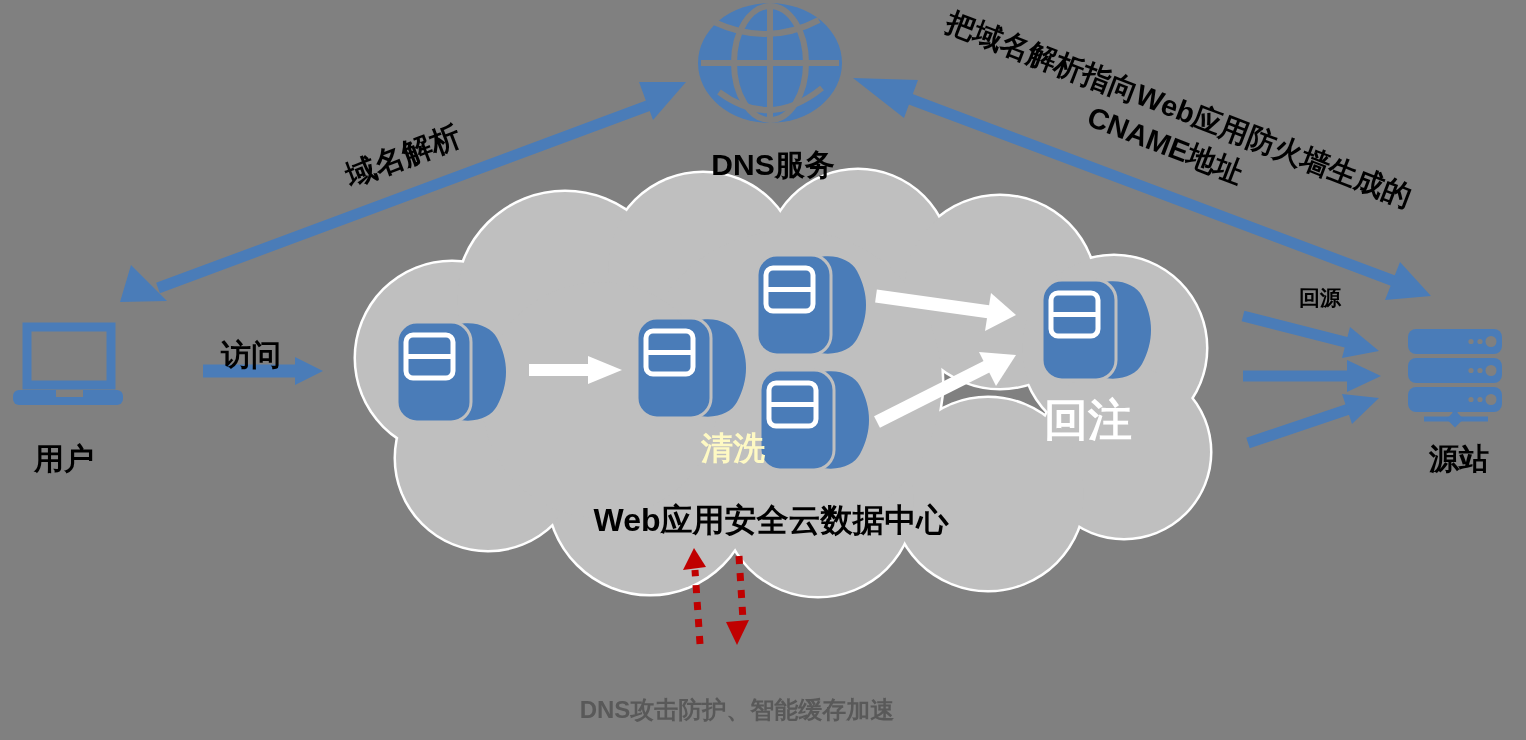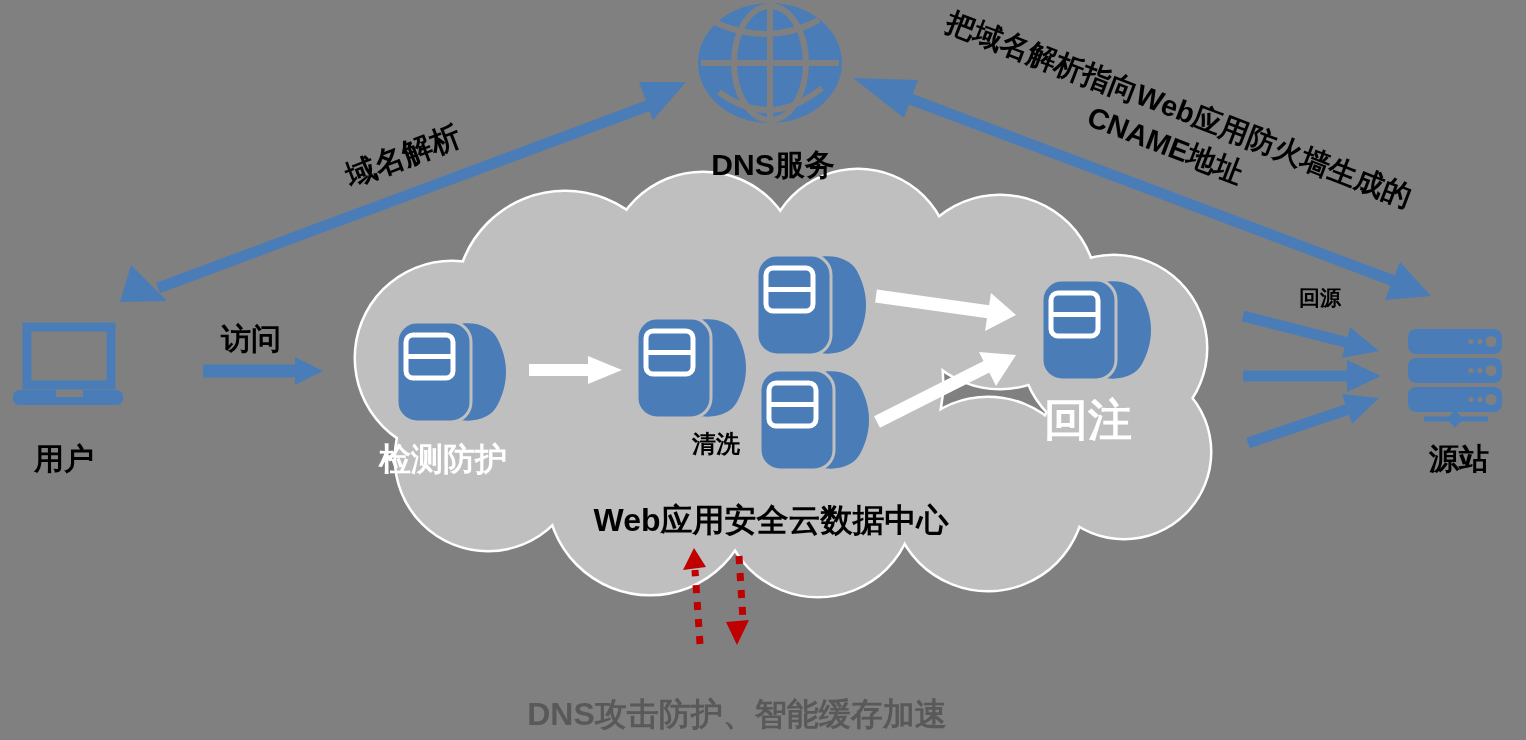--- a/index.html
+++ b/index.html
@@ -7,33 +7,33 @@
     position:relative;width:1526px;height:740px;overflow:hidden;
     background:#808080;font-family:"Liberation Sans",sans-serif;
   }
   .stage svg{position:absolute;left:0;top:0;}
   .label{
     position:absolute;font-weight:bold;color:#000;text-align:center;
     line-height:1.18;white-space:nowrap;
   }
   .lbl-dns      {left:698px; top:132px; width:150px; font-size:30px;margin-top:15px;}
   .lbl-user     {left:14px;  top:441px; width:100px; font-size:30px;text-align:center;}
-  .lbl-visit    {left:196px; top:321px; width:110px; font-size:30px;}
+  .lbl-visit    {left:196px; top:337px; width:110px; font-size:30px;}
   .lbl-domres   {left:328px; top:138px; width:150px; font-size:30px;
                  transform:rotate(-21deg);transform-origin:center center;}
   .lbl-cname    {left:922px; top:90px;  width:500px; font-size:29px;
                  transform:rotate(21deg);transform-origin:center center;white-space:normal;line-height:1.3;}
   .lbl-huiyuan  {left:1260px;top:286px; width:120px; font-size:21px;}
   .lbl-yuanzhan {left:1399px;top:441px; width:120px; font-size:30px;}
   .lbl-detect   {left:363px; top:441px; width:160px; font-size:32px;color:#fff;}
-  .lbl-clean    {left:656px; top:430px; width:120px; font-size:24px;color:#000000;}
+  .lbl-clean    {left:673px; top:430px; width:120px; font-size:32px;color:#fef9c3;}
   .lbl-reinject {left:1028px;top:394px; width:120px; font-size:44px;color:#fff;}
   .lbl-cloudttl {left:571px; top:502px; width:400px; font-size:32px;}
   .lbl-foot1    {left:437px; top:651px; width:600px; font-size:28px;color:#595959;}
-  .lbl-foot2    {left:437px; top:696px; width:600px; font-size:32px;color:#595959;}
+  .lbl-foot2    {left:437px; top:696px; width:600px; font-size:24px;color:#595959;}
 </style>
 </head>
 <body>
 
 <div class="stage">
 
   <svg width="1526" height="740" viewBox="0 0 1526 740">
     <defs>
 
       <g id="cloud-circles">
@@ -173,18 +173,17 @@
   <div class="label lbl-dns">DNS服务</div>
   <div class="label lbl-user">用户</div>
   <div class="label lbl-visit">访问</div>
   <div class="label lbl-domres">域名解析</div>
   <div class="label lbl-cname">
     <div>把域名解析指向Web应用防火墙生成的</div>
     <div>CNAME地址</div>
   </div>
   <div class="label lbl-huiyuan">回源</div>
   <div class="label lbl-yuanzhan">源站</div>
-  <div class="label lbl-detect">检测防护</div>
   <div class="label lbl-clean">清洗</div>
   <div class="label lbl-reinject">回注</div>
   <div class="label lbl-cloudttl">Web应用安全云数据中心</div>
   <div class="label lbl-foot2">DNS攻击防护、智能缓存加速</div>
 </div>
 
 </body></html>

